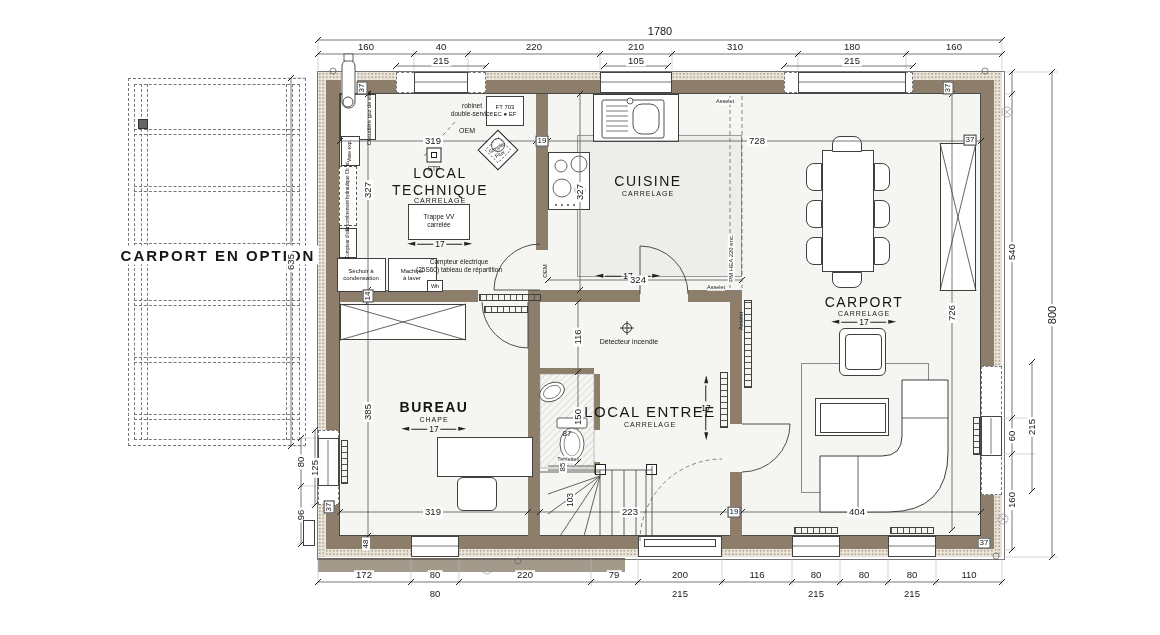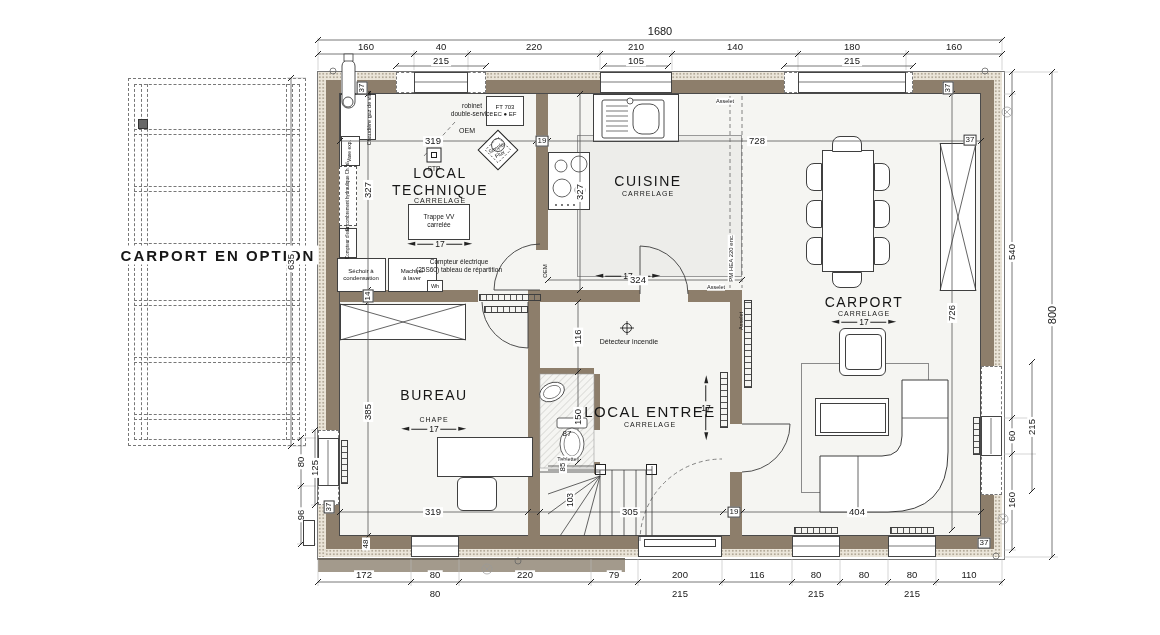--- a/index.html
+++ b/index.html
@@ -260,21 +260,21 @@
     </g>
   </svg>
 
   <div class="room" style="left:440px;top:182px;">LOCAL
 TECHNIQUE</div>
   <div class="fin" style="left:440px;top:200px;">CARRELAGE</div>
   <div class="room" style="left:648px;top:181px;">CUISINE</div>
   <div class="fin" style="left:648px;top:193px;">CARRELAGE</div>
   <div class="room" style="left:864px;top:302px;">CARPORT</div>
   <div class="fin" style="left:864px;top:313px;">CARRELAGE</div>
-  <div class="room" style="left:434px;top:395px;">BUREAU</div>
+  <div class="room" style="left:434px;top:407px;font-weight:bold;">BUREAU</div>
   <div class="fin" style="left:434px;top:419px;">CHAPE</div>
   <div class="room" style="left:650px;top:412px;font-size:15px;">LOCAL ENTREE</div>
   <div class="fin" style="left:650px;top:424px;">CARRELAGE</div>
   <div class="cl" style="left:218px;top:255px;">CARPORT EN OPTION</div>
 
   <div class="lvl" style="left:440px;top:244px;">
     <span class="tri-l"></span>
       <span class="ln"></span>
     <span>17</span>
     <span class="ln"></span>
@@ -331,26 +331,26 @@
   <div class="t" style="left:459px;top:266px;">Compteur électrique
 (25S60) tableau de répartition</div>
   <div class="t" style="left:435px;top:286px;font-size:5.5px;">Wh</div>
   <div class="t" style="left:629px;top:342px;font-size:7px;">Détecteur incendie</div>
   <div class="t" style="left:567px;top:459px;font-size:5.5px;background:#fff;">Tablette</div>
   <div class="tv" style="left:731px;top:258px;background:#fff;">PM HEA 220 enc.</div>
   <div class="t" style="left:725px;top:101px;font-size:5.5px;background:#fff;">Asselet</div>
   <div class="t" style="left:716px;top:287px;font-size:5.5px;background:#fff;">Asselet</div>
   <div class="tv" style="left:741px;top:321px;font-size:5.5px;">Asselet</div>
 
-  <div class="d" style="left:660px;top:31px;font-size:11px;">1680</div>
+  <div class="d" style="left:660px;top:31px;font-size:11px;">1780</div>
   <div class="d" style="left:366px;top:47px;">160</div>
   <div class="d" style="left:441px;top:47px;">40</div>
   <div class="d" style="left:534px;top:47px;">220</div>
   <div class="d" style="left:636px;top:47px;">210</div>
-  <div class="d" style="left:735px;top:47px;">140</div>
+  <div class="d" style="left:735px;top:47px;">310</div>
   <div class="d" style="left:852px;top:47px;">180</div>
   <div class="d" style="left:954px;top:47px;">160</div>
   <div class="d" style="left:441px;top:61px;">215</div>
   <div class="d" style="left:636px;top:61px;">105</div>
   <div class="d" style="left:852px;top:61px;">215</div>
 
   <div class="d" style="left:364px;top:575px;">172</div>
   <div class="d" style="left:435px;top:575px;">80</div>
   <div class="d" style="left:525px;top:575px;">220</div>
   <div class="d" style="left:614px;top:575px;">79</div>
@@ -390,19 +390,19 @@
   <div class="dv" style="left:580px;top:192px;">327</div>
   <div class="bxv" style="left:368px;top:296px;">14</div>
   <div class="dv" style="left:368px;top:412px;">385</div>
   <div class="d" style="left:638px;top:280px;">324</div>
   <div class="dv" style="left:578px;top:337px;">116</div>
   <div class="dv" style="left:578px;top:417px;">150</div>
   <div class="d" style="left:567px;top:434px;font-size:8px;background:transparent;">87</div>
   <div class="dv" style="left:563px;top:467px;font-size:8px;">85</div>
   <div class="dv" style="left:570px;top:500px;font-size:8.5px;">103</div>
   <div class="d" style="left:433px;top:512px;">319</div>
-  <div class="d" style="left:630px;top:512px;">305</div>
+  <div class="d" style="left:630px;top:512px;">223</div>
   <div class="bx" style="left:734px;top:512px;">19</div>
   <div class="d" style="left:857px;top:512px;">404</div>
 
   <div class="eq" style="left:303px;top:520px;width:12px;height:26px;"></div>
 
 </div>
 
 </body></html>

